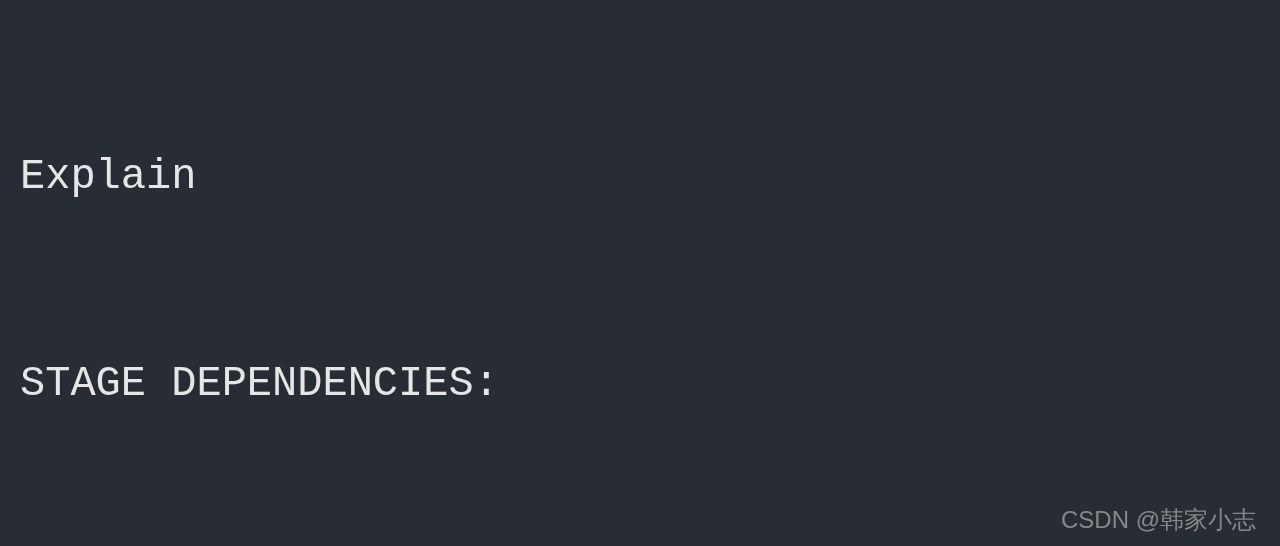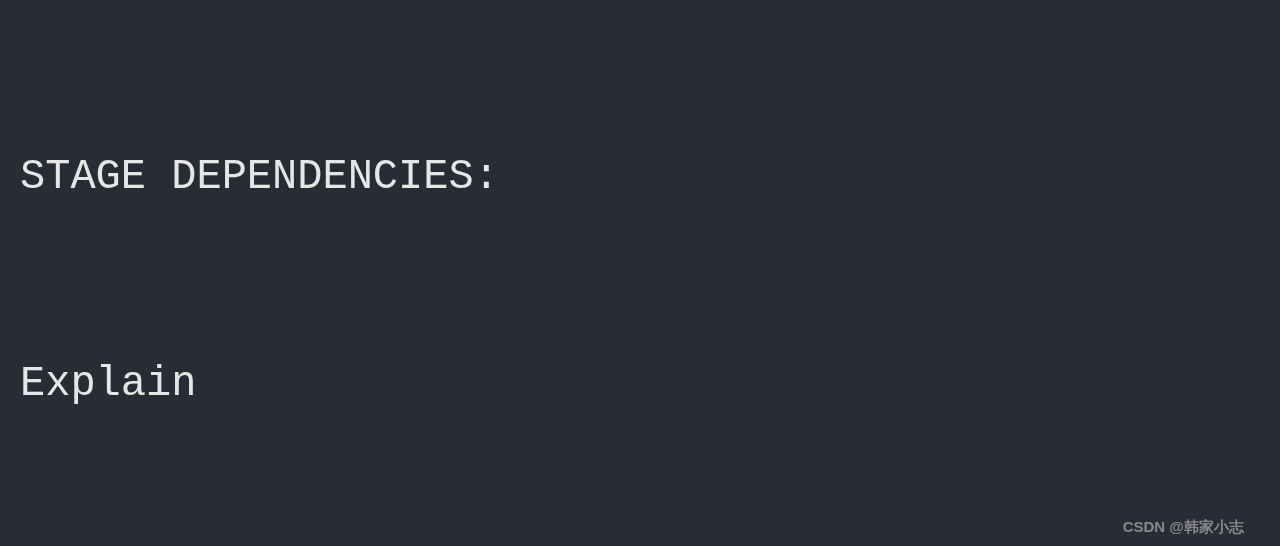--- a/index.html
+++ b/index.html
@@ -26,29 +26,29 @@
     .line {
       display: block;
       margin-bottom: 18px;
     }
     .text-default {
       color: #e6e6e6;
     }
     .watermark {
       position: absolute;
       bottom: 8px;
-      right: 36px;
-      font-size: 15px;
+      right: 24px;
+      font-size: 24px;
       color: #888;
       font-family: sans-serif;
-      font-weight: bold;
+      font-weight: normal;
     }
   </style>
 </head>
 <body>
 
 <div class="code-container">
+  <span class="line text-default">Explain</span>
   <span class="line text-default">STAGE DEPENDENCIES:</span>
-  <span class="line text-default">Explain</span>
   
 </div>
 
 <div class="watermark">CSDN @韩家小志</div>
 
 </body></html>

